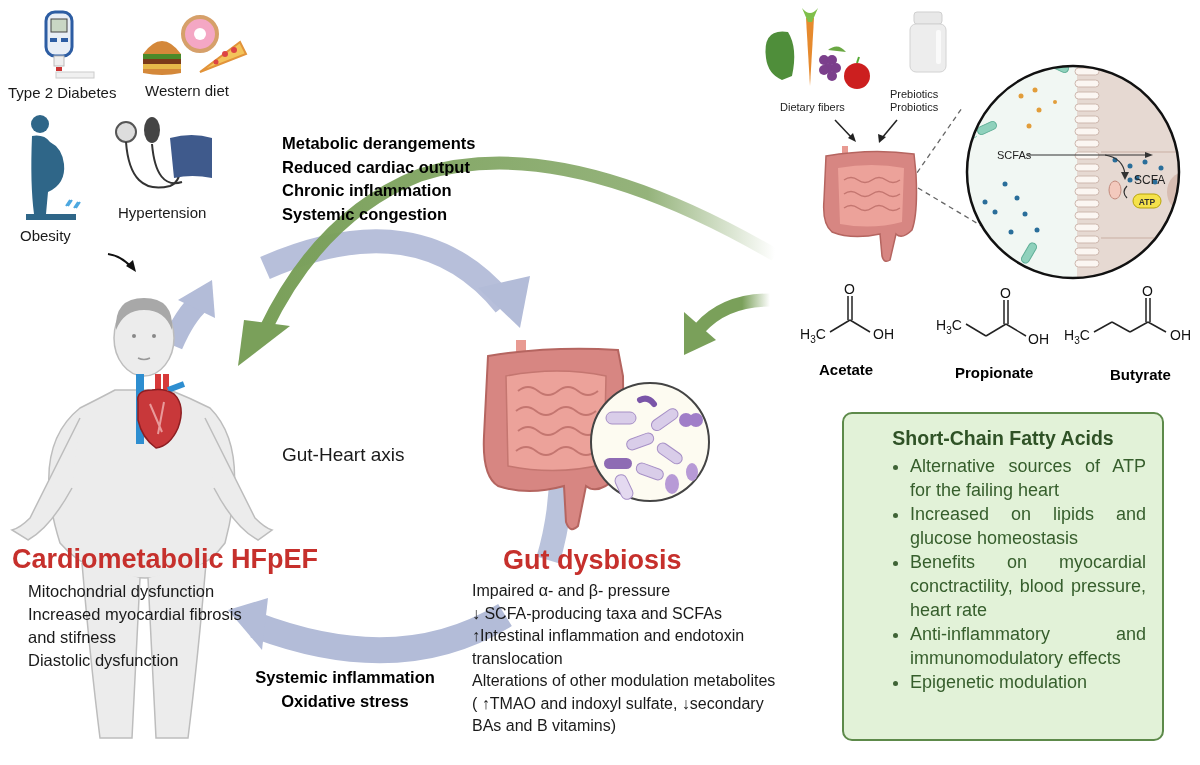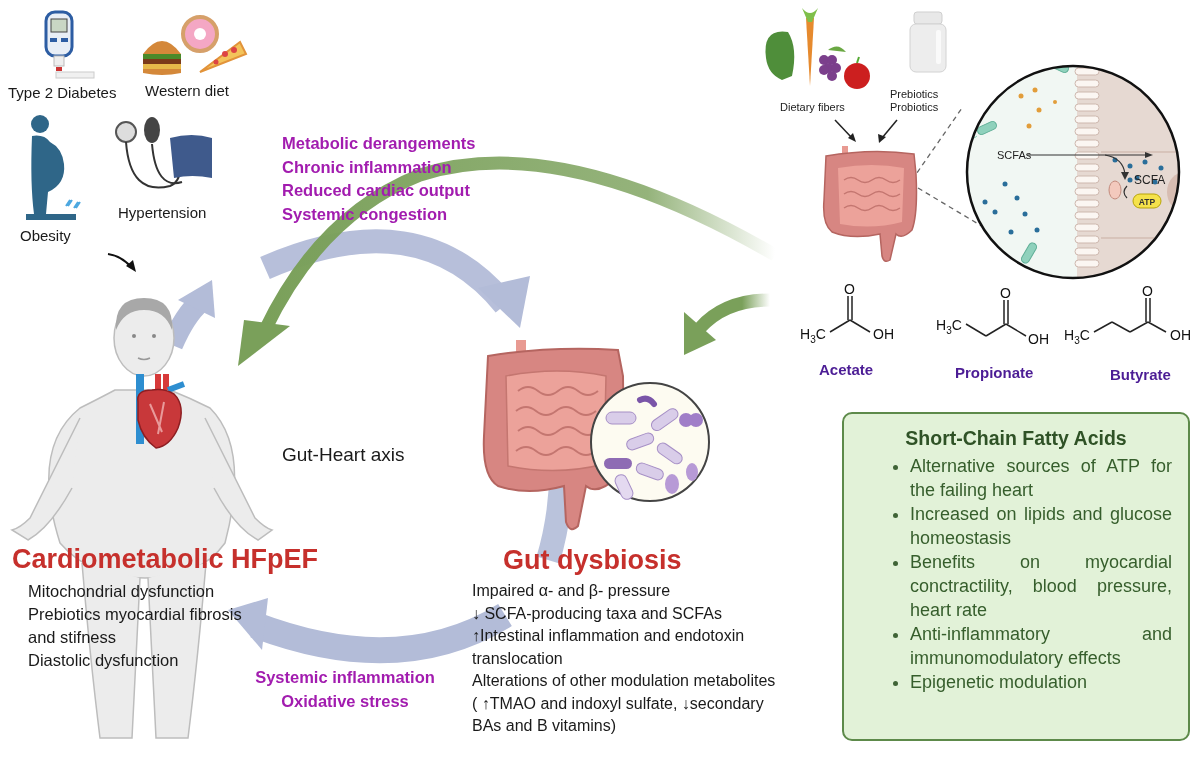--- a/index.html
+++ b/index.html
@@ -1,28 +1,28 @@
 <!DOCTYPE html>
 <html><head>
 <meta charset="utf-8">
 <style>
   html, body { margin:0; padding:0; background:#ffffff; }
   body { width:1200px; height:765px; position:relative; overflow:hidden;
          font-family:"Liberation Sans", sans-serif; color:#1a1a1a; }
   .abs { position:absolute; }
   .lbl { font-size:15px; color:#1a1a1a; white-space:nowrap; }
   .lbl-sm { font-size:11px; color:#222; line-height:13px; }
-  .bold-list { font-weight:bold; font-size:16.5px; line-height:23.5px; color:#a21caf; }
+  .bold-list { font-weight:bold; font-size:16.5px; line-height:23.5px; color:#000000; }
   .red-title { color:#c6302c; font-weight:bold; font-size:27px; white-space:nowrap; }
   .desc { font-size:16.5px; line-height:23px; color:#1a1a1a; }
   .center { text-align:center; }
   .axis-lbl { font-size:19px; color:#1a1a1a; }
-  .mol-name { font-weight:bold; font-size:15px; color:#4c1d95; }
+  .mol-name { font-weight:bold; font-size:15px; color:#000000; }
   .mol-txt { font-size:14px; fill:#111; font-family:"Liberation Sans", sans-serif; }
-  .scfa-box { left:842px; top:412px; width:348px; height:329px;
+  .scfa-box { left:842px; top:412px; width:322px; height:329px;
               background:#e2f2d8; border:2px solid #5d8a4a; border-radius:10px;
               box-sizing:border-box; color:#355a2b; }
   .scfa-title { font-weight:bold; font-size:19.5px; color:#2f5226; text-align:center; margin-top:13px; }
   .scfa-list { margin:4px 0 0 0; padding:0 16px 0 66px; font-size:18px; line-height:24px; color:#365e2c; }
   .scfa-list li { text-align:justify; margin:0; }
   .scfa-list li::marker { color:#3f6436; }
   svg text { font-family:"Liberation Sans", sans-serif; }
 </style>
 </head>
 <body>
@@ -108,22 +108,22 @@
   <circle cx="14" cy="16" r="10" fill="#ddd" stroke="#555" stroke-width="2"></circle>
   <ellipse cx="40" cy="14" rx="8" ry="13" fill="#444"></ellipse>
   <path d="M 14 26 Q 18 80 58 70 Q 68 66 68 52" stroke="#333" stroke-width="2" fill="none"></path>
   <path d="M 40 28 Q 44 74 70 66" stroke="#333" stroke-width="2" fill="none"></path>
   <path d="M 58 22 Q 80 16 100 22 L 100 62 Q 80 58 62 62 Z" fill="#3f5a8c"></path>
 </svg>
 <div class="abs lbl" style="left:118px;top:204px">Hypertension</div>
 
 <div class="abs bold-list" style="left:282px;top:132px">
   <div>Metabolic derangements</div>
+  <div>Reduced cardiac output</div>
   <div>Chronic inflammation</div>
-  <div>Reduced cardiac output</div>
   <div>Systemic congestion</div>
 </div>
 
 <svg class="abs" style="left:0;top:278px" width="290" height="480">
   <g fill="#ececec" stroke="#bdbdbd" stroke-width="1.5">
     <path d="M 60 265 Q 30 170 80 130 Q 100 120 115 112 L 170 112 Q 190 120 210 130 Q 250 170 225 265 Q 200 300 145 300 Q 90 300 60 265 Z"></path>
     <path d="M 80 140 Q 50 200 30 240 Q 20 250 12 252 L 28 262 Q 50 250 72 210"></path>
     <path d="M 205 140 Q 235 200 255 240 Q 265 250 272 252 L 258 262 Q 235 250 214 210"></path>
     <path d="M 82 285 Q 90 380 100 460 L 132 460 L 140 300"></path>
     <path d="M 148 300 L 156 460 L 188 460 Q 198 380 206 285"></path>
@@ -141,21 +141,21 @@
   <path d="M 40 18 L 56 12" stroke="#2e8ed0" stroke-width="6"></path>
   <path d="M 10 30 Q 8 18 24 18 Q 36 16 46 22 Q 58 34 50 56 Q 42 74 28 76 Q 14 66 10 48 Z" fill="#c8383a" stroke="#8d1e22" stroke-width="1.5"></path>
   <path d="M 22 32 L 34 60 M 36 30 L 30 62" stroke="#e89a9a" stroke-width="2"></path>
 </svg>
 
 <div class="abs axis-lbl" style="left:282px;top:444px">Gut-Heart axis</div>
 
 <div class="abs red-title" style="left:12px;top:544px">Cardiometabolic HFpEF</div>
 <div class="abs desc" style="left:28px;top:580px">
   <div>Mitochondrial dysfunction</div>
-  <div>Prebiotics myocardial fibrosis</div>
+  <div>Increased myocardial fibrosis</div>
   <div>and stifness</div>
   <div>Diastolic dysfunction</div>
 </div>
 
 <div class="abs bold-list center" style="left:240px;top:666px;width:210px">
   <div>Systemic inflammation</div>
   <div>Oxidative stress</div>
 </div>
 
 <svg class="abs" style="left:478px;top:336px" width="170" height="200">

